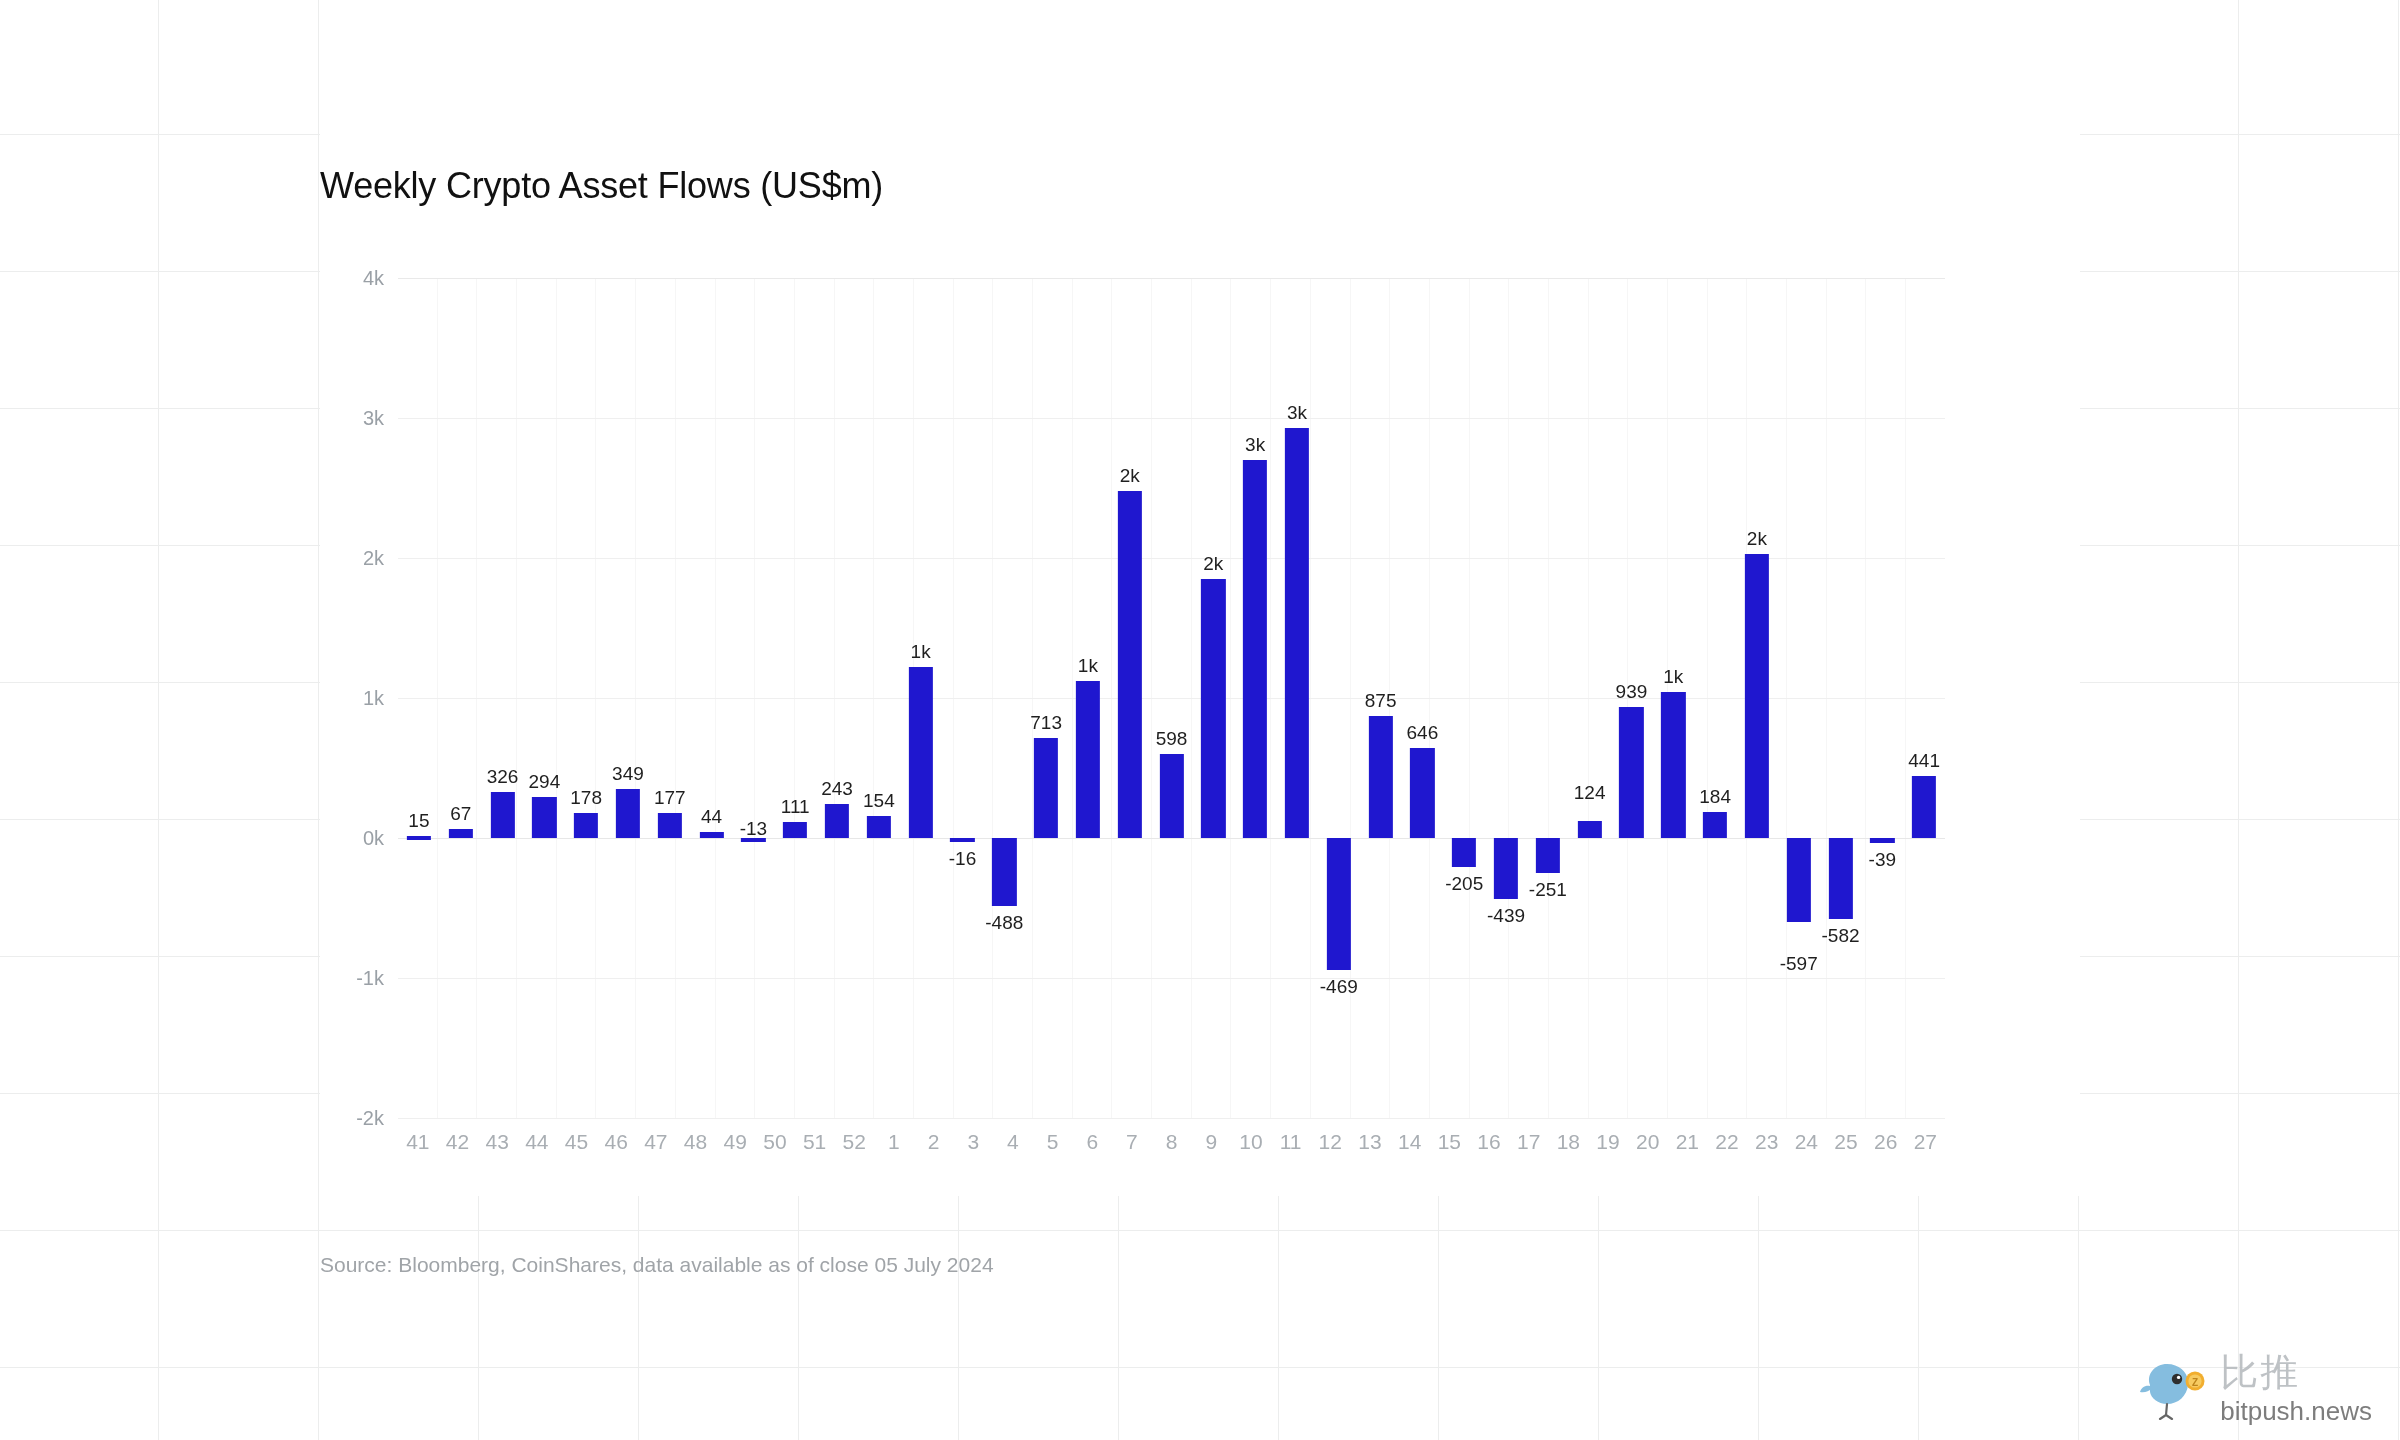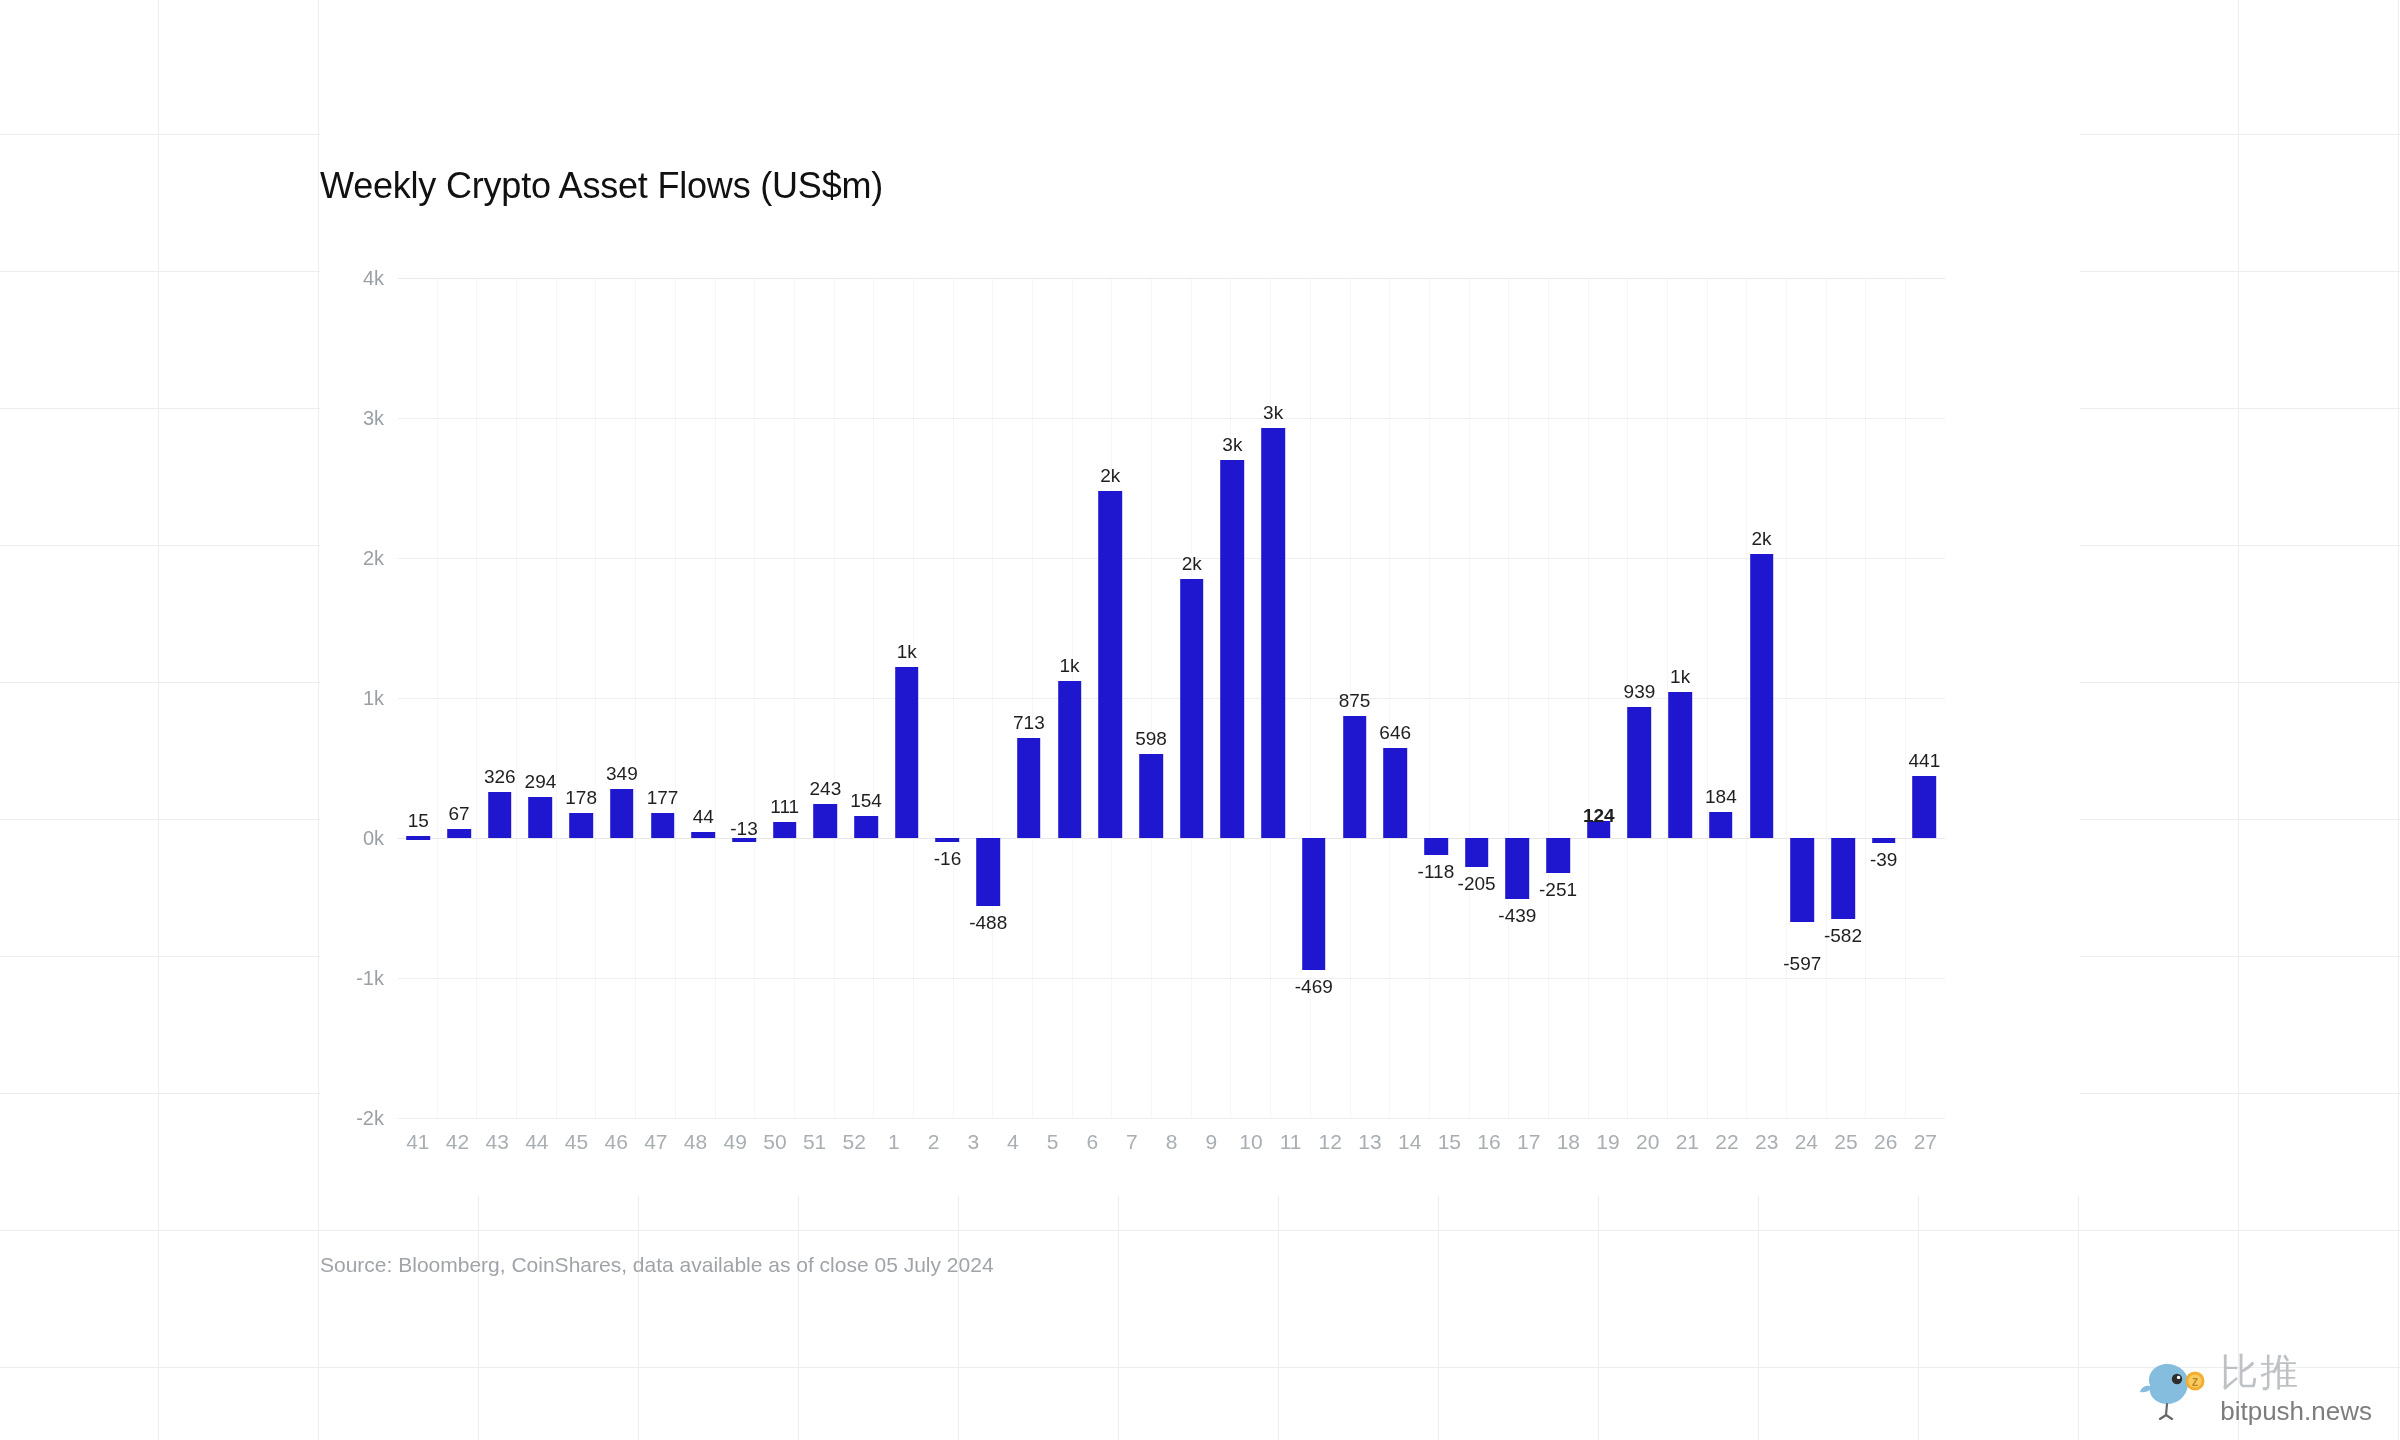--- a/index.html
+++ b/index.html
@@ -334,38 +334,34 @@
           </div>
           <div class="bar-slot">
             <div class="bar" style="top: 437.5px; height: 122.5px; background: rgb(31, 23, 207);"></div>
             <div class="bar-label" style="top: 411.5px;">875</div>
           </div>
           <div class="bar-slot">
             <div class="bar" style="top: 469.56px; height: 90.44px; background: rgb(31, 23, 207);"></div>
             <div class="bar-label" style="top: 443.56px;">646</div>
           </div>
           <div class="bar-slot">
-            <div class="bar" style="top: 560px; height: 16.52px; background: rgb(31, 23, 207);"></div>
-            <div class="bar-label" style="top: 582.52px;">-118</div>
-          </div>
-          <div class="bar-slot">
             <div class="bar" style="top: 560px; height: 28.7px; background: rgb(31, 23, 207);"></div>
             <div class="bar-label" style="top: 594.7px;">-205</div>
           </div>
           <div class="bar-slot">
             <div class="bar" style="top: 560px; height: 61.46px; background: rgb(31, 23, 207);"></div>
             <div class="bar-label" style="top: 627.46px;">-439</div>
           </div>
           <div class="bar-slot">
             <div class="bar" style="top: 560px; height: 35.14px; background: rgb(31, 23, 207);"></div>
             <div class="bar-label" style="top: 601.14px;">-251</div>
           </div>
           <div class="bar-slot">
             <div class="bar" style="top: 542.64px; height: 17.36px; background: rgb(31, 23, 207);"></div>
-            <div class="bar-label" style="top: 527px; font-weight: bold;">124</div>
+            <div class="bar-label" style="top: 504px;">124</div>
           </div>
           <div class="bar-slot">
             <div class="bar" style="top: 428.54px; height: 131.46px; background: rgb(31, 23, 207);"></div>
             <div class="bar-label" style="top: 402.54px;">939</div>
           </div>
           <div class="bar-slot">
             <div class="bar" style="top: 414.4px; height: 145.6px; background: rgb(31, 23, 207);"></div>
             <div class="bar-label" style="top: 388.4px;">1k</div>
           </div>
           <div class="bar-slot">

